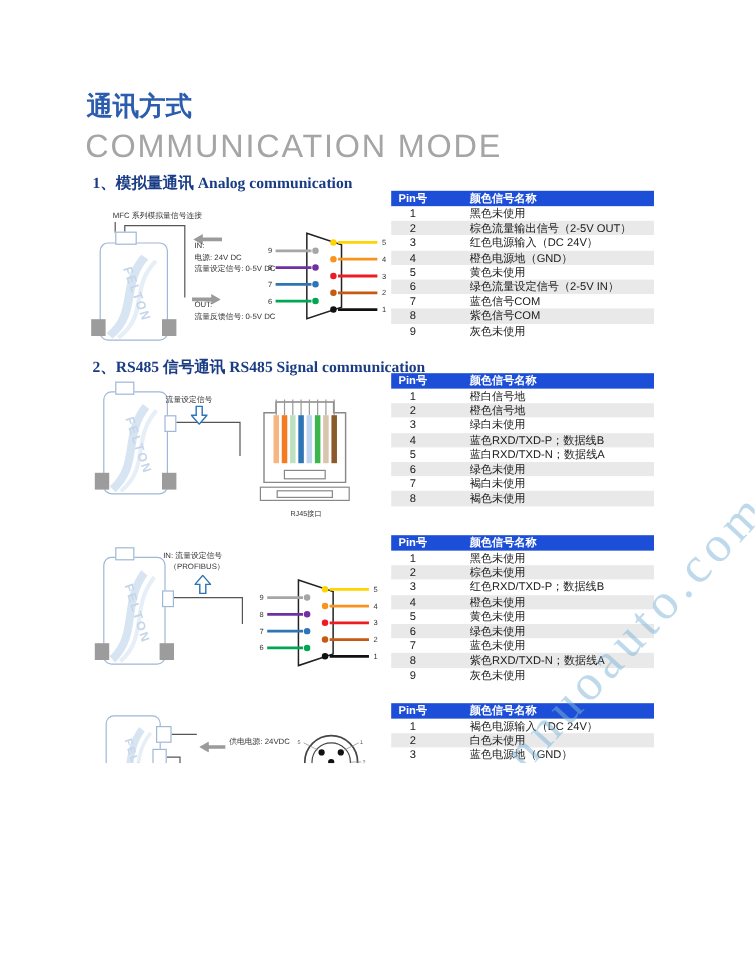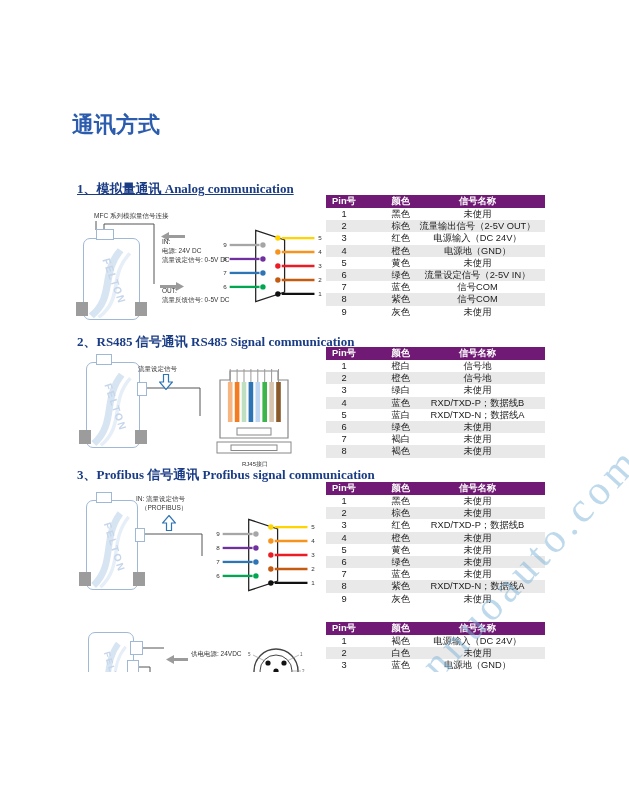--- a/index.html
+++ b/index.html
@@ -1,28 +1,28 @@
 <!DOCTYPE html>
 <html><head>
 <meta charset="utf-8">
 <style>
   html,body{margin:0;padding:0;background:#fff;}
   .page{position:relative;width:629px;height:636px;background:#fff;overflow:hidden;
-        font-family:"Liberation Sans",sans-serif;margin-top:36px;}
+        font-family:"Liberation Sans",sans-serif;}
   .title-cn{position:absolute;left:72px;top:74px;font-size:22px;font-weight:bold;color:#2B5CAD;white-space:nowrap;}
   .title-en{position:absolute;left:71px;top:107px;font-size:27px;color:#A5A5A5;letter-spacing:1.5px;white-space:nowrap;}
   .sec-h{position:absolute;left:77px;font-family:"Liberation Serif",serif;font-weight:bold;
          font-size:13px;color:#1A3C85;white-space:nowrap;}
   .ptable{position:absolute;left:326px;width:219px;font-size:9.3px;color:#1a1a1a;}
-  .thead{display:flex;background:#701a75;color:#fff;font-weight:bold;height:13px;line-height:13px;}
+  .thead{display:flex;background:#1d4ed8;color:#fff;font-weight:bold;height:13px;line-height:13px;}
   .tr{display:flex;height:12.2px;line-height:12.2px;background:#fff;}
   .tr.alt{background:#E9E9E9;}
   .c0{width:36px;text-align:center;}
   .c1{width:48px;text-align:right;}
-  .c2{flex:1;text-align:center;}
+  .c2{flex:1;}
   .tnote{height:13px;line-height:13px;font-size:8.7px;white-space:nowrap;color:#1a1a1a;}
   .device{position:absolute;border:1.2px solid #9FB8D6;border-radius:7px;background:#fff;}
   .dev-art{position:absolute;left:0;top:0;width:100%;height:100%;}
   .foot{position:absolute;width:12px;height:14px;background:#9C9C9C;bottom:3px;}
   .foot.l{left:-8px;}.foot.r{right:-8px;}
   .port{position:absolute;border:1px solid #9FB8D6;background:#fff;z-index:3;}
   .dlabel{position:absolute;font-size:6.5px;color:#333;white-space:nowrap;}
   .dsmall{position:absolute;font-size:6px;color:#333;white-space:nowrap;}
   .garrow,.barrow{position:absolute;}
   .lines{position:absolute;}
@@ -30,22 +30,23 @@
              font-size:42px;letter-spacing:5px;color:rgba(125,180,216,0.5);
              transform:rotate(-47deg);transform-origin:0 0;white-space:nowrap;
              pointer-events:none;z-index:30;}
 </style>
 </head>
 <body>
 
 <div class="page">
 
   <div class="title-cn">通讯方式</div>
-
-  <div class="sec-h" style="top:144px;text-decoration:underline;">1、模拟量通讯 Analog communication</div>
+  <div class="title-en">COMMUNICATION MODE</div>
+
+  <div class="sec-h" style="top:144px;">1、模拟量通讯 Analog communication</div>
 
   <div class="dlabel" style="left:94px;top:176px;">MFC 系列模拟量信号连接</div>
 
   <svg class="lines" style="left:60px;top:160px;" width="270" height="140" viewBox="0 0 270 140">
     <path d="M36,34 V25" stroke="#555" stroke-width="1" fill="none"></path>
     <path d="M44,36 V28 H94 V88" stroke="#555" stroke-width="1" fill="none"></path>
   </svg>
 
   <div class="device" style="left:83px;top:202px;width:55px;height:80px;">
   <svg class="dev-art" viewBox="0 0 60 100" preserveAspectRatio="none">
@@ -255,21 +256,20 @@
           <div class="td c2">未使用</div>
         </div>
         <div class="tr alt">
           <div class="td c0">8</div>
           <div class="td c1">褐色</div>
           <div class="td c2">未使用</div>
         </div>
       </div>
   </div>
 
-  <div class="sec-h" style="top:430px;">3、Profibus 信号通讯 Profibus signal communication</div>
 
   <svg class="lines" style="left:60px;top:450px;" width="270" height="110" viewBox="0 0 270 110">
     <path d="M76,48 H142 V70" stroke="#555" stroke-width="1" fill="none"></path>
   </svg>
   <div class="device" style="left:86px;top:464px;width:50px;height:88px;">
   <svg class="dev-art" viewBox="0 0 60 100" preserveAspectRatio="none">
     <path d="M8,96 C34,72 18,42 40,14" stroke="#D7E4F2" stroke-width="8" fill="none"></path>
     <path d="M16,98 C44,74 26,46 50,18" stroke="#E6EEF7" stroke-width="4" fill="none"></path>
     <text x="20" y="26" transform="rotate(72 20 26)" font-size="12" font-weight="bold" letter-spacing="2" fill="#C5D5EA">FELTON</text>
   </svg>

